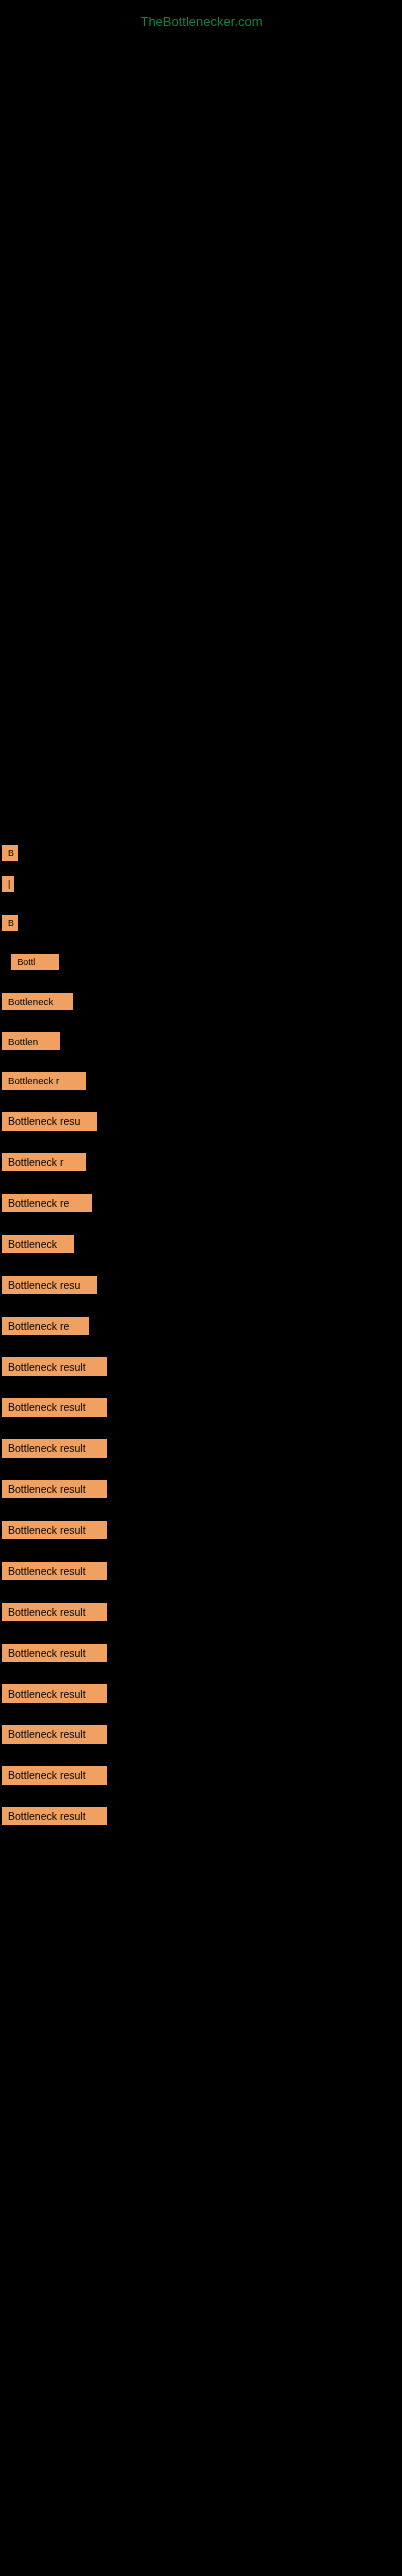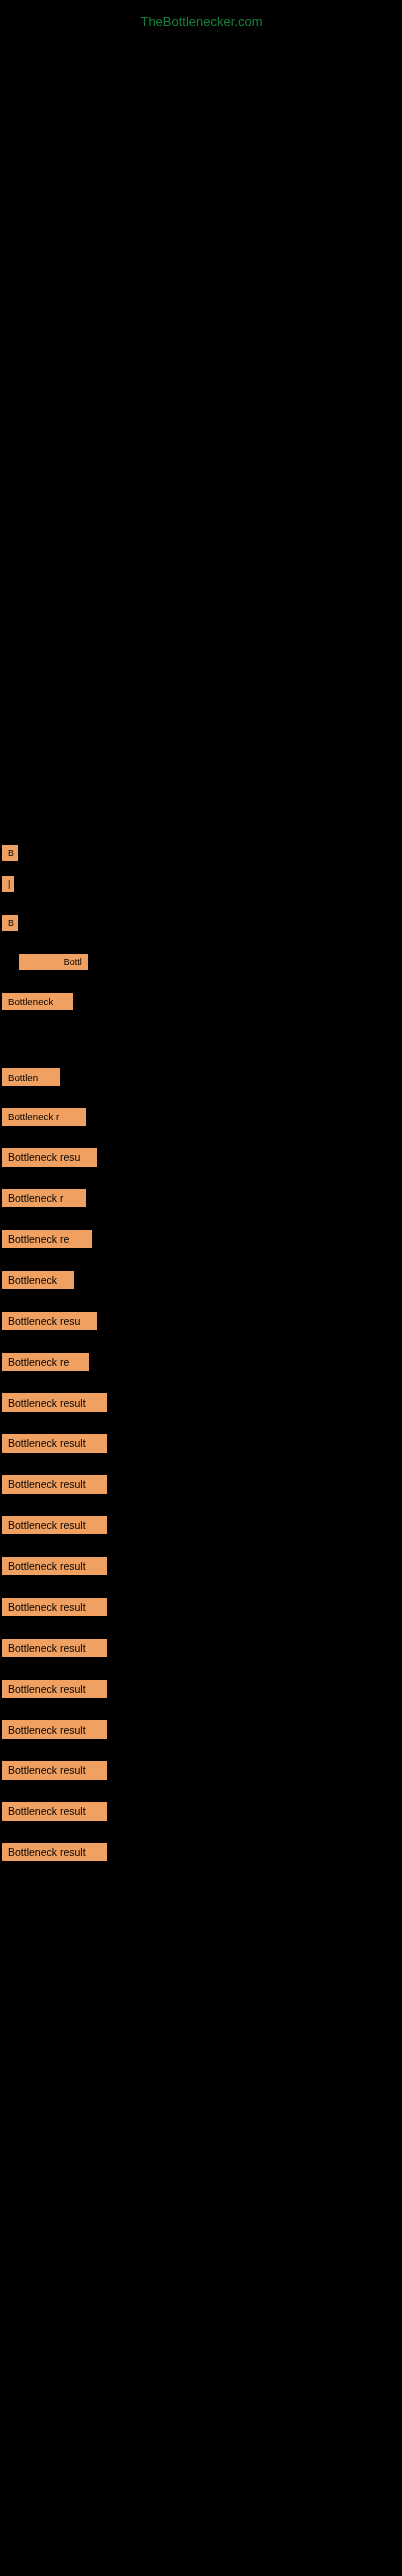--- a/index.html
+++ b/index.html
@@ -58,35 +58,33 @@
       font-size: 8.9px;
       margin-left: 1.6px;
       margin-top: -8px;
     }
     .item-3 {
       width: 16px;
       font-size: 8.9px;
       margin-left: 1.6px;
     }
     .item-4 {
-      width: 69px;
-      font-size: 8.9px;
-      margin-left: 19px;
-      text-align: right;
+      width: 48px;
+      font-size: 8.9px;
+      margin-left: 11px;
     }
     .item-5 {
       width: 71px;
       font-size: 9.7px;
       margin-left: 1.6px;
     }
     .item-6 {
       width: 58px;
       font-size: 9.7px;
       margin-left: 1.6px;
-      margin-top: 36px;
     }
     .item-7 {
       width: 84px;
       font-size: 9.7px;
       margin-left: 1.6px;
     }
     .item-8 {
       width: 95px;
       font-size: 10.5px;
       margin-left: 1.6px;

